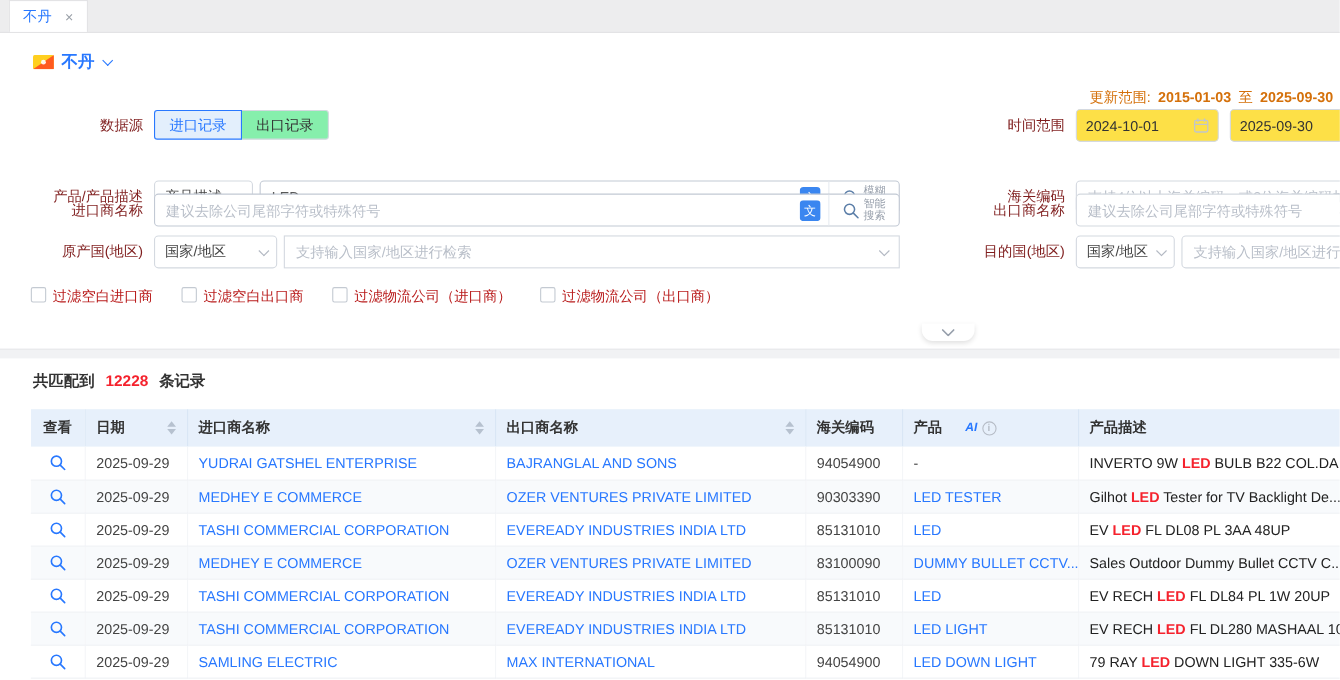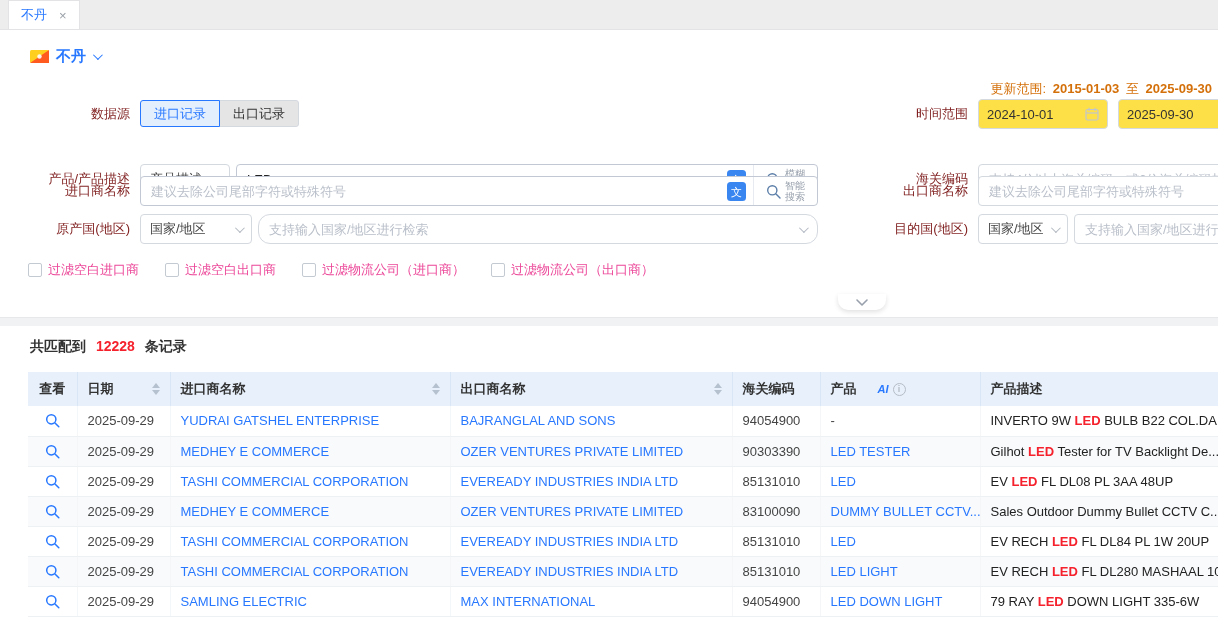--- a/index.html
+++ b/index.html
@@ -23,21 +23,21 @@
   .update-range{position:absolute;top:50px;right:3px;font-size:13px;color:#d4700a;white-space:nowrap;}
   .update-range b{font-weight:bold;margin:0 3px;}
 
   
   .frow{position:absolute;left:0;width:1218px;}
   .flabel{position:absolute;width:130px;text-align:right;font-size:13px;color:#7f1d1d;line-height:30px;}
   .flabel.right{left:846px;width:122px;}
 
   .row-datasource{top:69px;height:28px;}
   .toggle-group{position:absolute;left:140px;top:1px;display:flex;}
-  .toggle-btn{height:27px;line-height:25px;padding:0 13px;font-size:13px;border:1px solid #d4d9e0;background:#e5e5e5;color:#333;cursor:pointer;}
+  .toggle-btn{height:27px;line-height:25px;padding:0 13px;font-size:13px;border:1px solid #d4d9e0;background:#86efac;color:#333;cursor:pointer;}
   .toggle-btn:first-child{border-radius:3px 0 0 3px;}
   .toggle-btn:last-child{border-radius:0 3px 3px 0;margin-left:-1px;}
   .toggle-btn.sel{background:#e3effc;color:#2878ff;border-color:#2878ff;position:relative;z-index:1;}
   .datebox{position:absolute;top:0;height:30px;border:1px solid #d4d9e0;border-radius:4px;background:#fde047;display:flex;align-items:center;padding:0 8px;}
   .datebox input{border:none;outline:none;flex:1;min-width:0;font-size:13px;color:#333;background:transparent;}
   .date-from{left:978px;width:130px;}
   .date-to{left:1118px;width:150px;}
 
   .row-product{top:108px;height:30px;margin-top:26px;}
   .row-importer{top:146px;height:30px;}
@@ -45,25 +45,25 @@
 
   .selectbox{position:absolute;top:0;height:30px;border:1px solid #d4d9e0;border-radius:4px;background:#fff;display:flex;align-items:center;justify-content:space-between;padding:0 9px;font-size:13px;color:#444;cursor:pointer;}
   .igroup{position:absolute;top:0;height:30px;border:1px solid #c2c9d4;border-radius:4px;background:#fff;display:flex;align-items:stretch;}
   .igroup input{flex:1;min-width:0;border:none;outline:none;background:transparent;padding:0 10px;font-size:13px;color:#222;}
   input::placeholder{color:#b9bfc9;}
   .trans-icon{align-self:center;flex:none;margin-right:7px;cursor:pointer;}
   .search-btn{flex:none;width:64px;border-left:1px solid #e7ebf1;display:flex;align-items:center;justify-content:center;gap:4px;cursor:pointer;}
   .search-btn .stext{font-size:10px;color:#98a0ac;line-height:11px;}
   .tinput{position:absolute;top:0;height:30px;border:1px solid #d4d9e0;border-radius:4px;padding:0 10px;font-size:13px;color:#333;outline:none;background:#fff;}
   .selwrap{position:absolute;top:0;height:30px;}
-  .selwrap input{width:100%;height:30px;border:1px solid #d4d9e0;border-radius:12px;padding:0 26px 0 10px;font-size:13px;color:#333;outline:none;background:#fff;}
+  .selwrap input{width:100%;height:30px;border:1px solid #d4d9e0;border-radius:0;padding:0 26px 0 10px;font-size:13px;color:#333;outline:none;background:#fff;}
   .selwrap .car{position:absolute;right:12px;top:12px;}
 
   .row-checkboxes{top:231px;height:18px;display:flex;align-items:center;gap:26px;padding-left:28px;}
-  .cbitem{display:flex;align-items:center;gap:6px;font-size:13px;color:#ec4899;cursor:pointer;}
+  .cbitem{display:flex;gap:6px;font-size:13px;color:#b91c1c;cursor:pointer;}
   .cbox{width:14px;height:14px;border:1px solid #c4cad2;border-radius:2px;background:#fff;flex:none;}
 
   .collapse-pill{position:absolute;top:264px;left:838px;width:48px;height:16px;background:#fff;border-radius:0 0 10px 10px;box-shadow:0 2px 5px rgba(0,0,0,.12);display:flex;align-items:center;justify-content:center;cursor:pointer;}
 
   .section-gap{position:absolute;top:287px;left:0;width:1218px;height:9px;background:#f1f2f4;border-top:1px solid #e7e8ea;}
 
   
   .results{position:absolute;top:296px;left:0;width:1218px;height:292px;background:#fff;overflow:hidden;padding-top:10px;}
   .summary{margin-left:30px;font-size:14px;font-weight:bold;color:#333;height:20px;line-height:20px;}
   .summary .count{color:#f5222d;margin:0 6px;}

